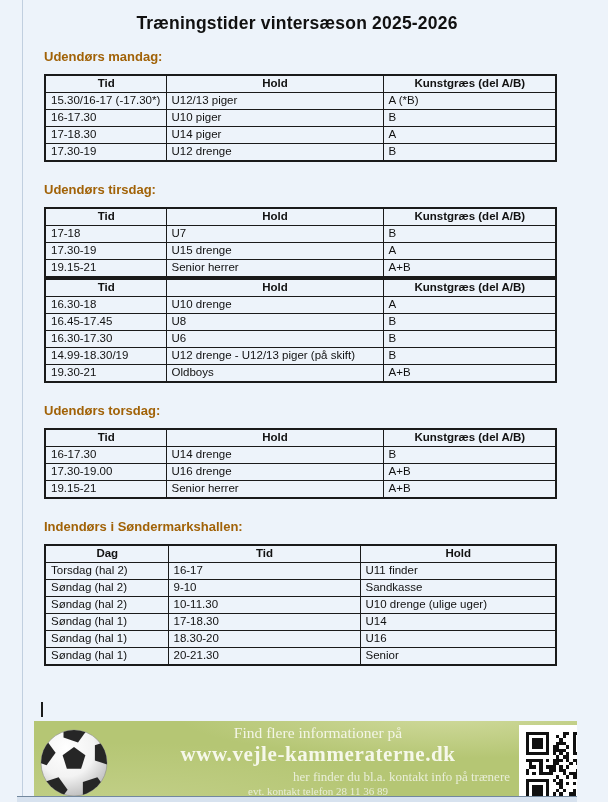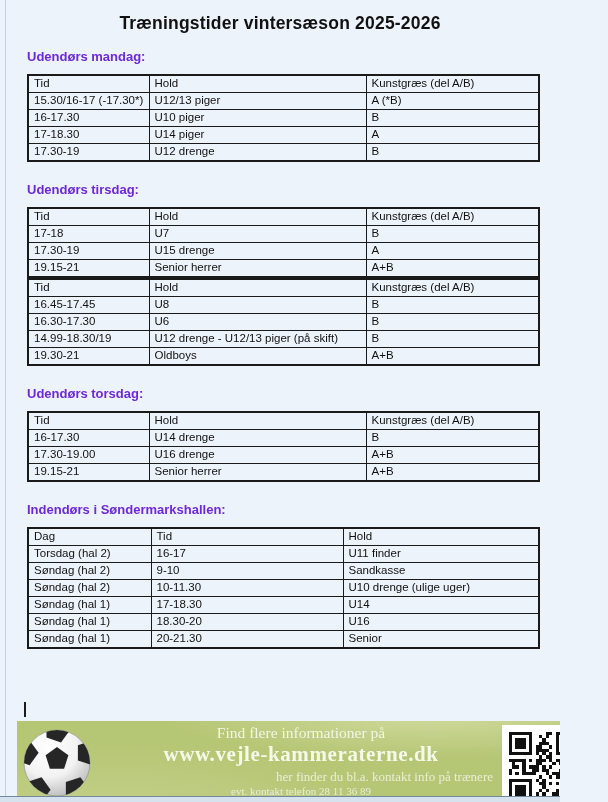--- a/index.html
+++ b/index.html
@@ -6,51 +6,52 @@
   body{
     width:608px;height:802px;
     font-family:"Liberation Sans", sans-serif;
     background:#edf3fa;
     position:relative;
     overflow:hidden;
   }
   .page{
     position:relative;width:560px;height:802px;overflow:hidden;
     background:#edf3fa;
+    margin-left:17px;
   }
   .left-edge{
     position:absolute;left:5px;top:0;bottom:0;width:1px;
     background:rgba(140,165,190,.45);
   }
   h1{
     margin:0;padding-top:13px;
     text-align:center;
     font-size:17.5px;font-weight:700;color:#111;
     letter-spacing:.2px;
   }
   .content{margin-left:27px;width:511px;}
   section h2{
-    font-size:13px;font-weight:700;color:#6d28d9;
+    font-size:13px;font-weight:700;color:#a16207;
     margin:20px 0 10px 0;
   }
   section:first-child h2{margin-top:15px;}
   table{
     border-collapse:collapse;width:511px;table-layout:fixed;
     border:2px solid #1a1a1a;
     font-size:11.5px;color:#111;
     background:transparent;
   }
   th,td{
     border:1px solid #1a1a1a;
     padding:1px 4px 2px 5px;
     height:12px;line-height:13px;
     white-space:nowrap;overflow:hidden;
     text-align:left;vertical-align:middle;
   }
-  th{font-weight:400;}
+  th{font-weight:700;text-align:center;}
   
   .caret{
     position:absolute;left:24px;top:702px;width:1.5px;height:15px;
     background:#1b1b1b;
   }
   
   .banner{
     position:absolute;left:17px;top:721px;width:576px;height:76px;
     overflow:hidden;
     border-right:2px solid #444732;
@@ -166,20 +167,25 @@
             <col style="width: 173px;">
           </colgroup>
           <thead>
             <tr>
               <th>Tid</th>
               <th>Hold</th>
               <th>Kunstgræs (del A/B)</th>
             </tr>
           </thead>
           <tbody>
+            <tr>
+              <td>16.30-18</td>
+              <td>U10 drenge</td>
+              <td>A</td>
+            </tr>
             <tr>
               <td>16.45-17.45</td>
               <td>U8</td>
               <td>B</td>
             </tr>
             <tr>
               <td>16.30-17.30</td>
               <td>U6</td>
               <td>B</td>
             </tr>

